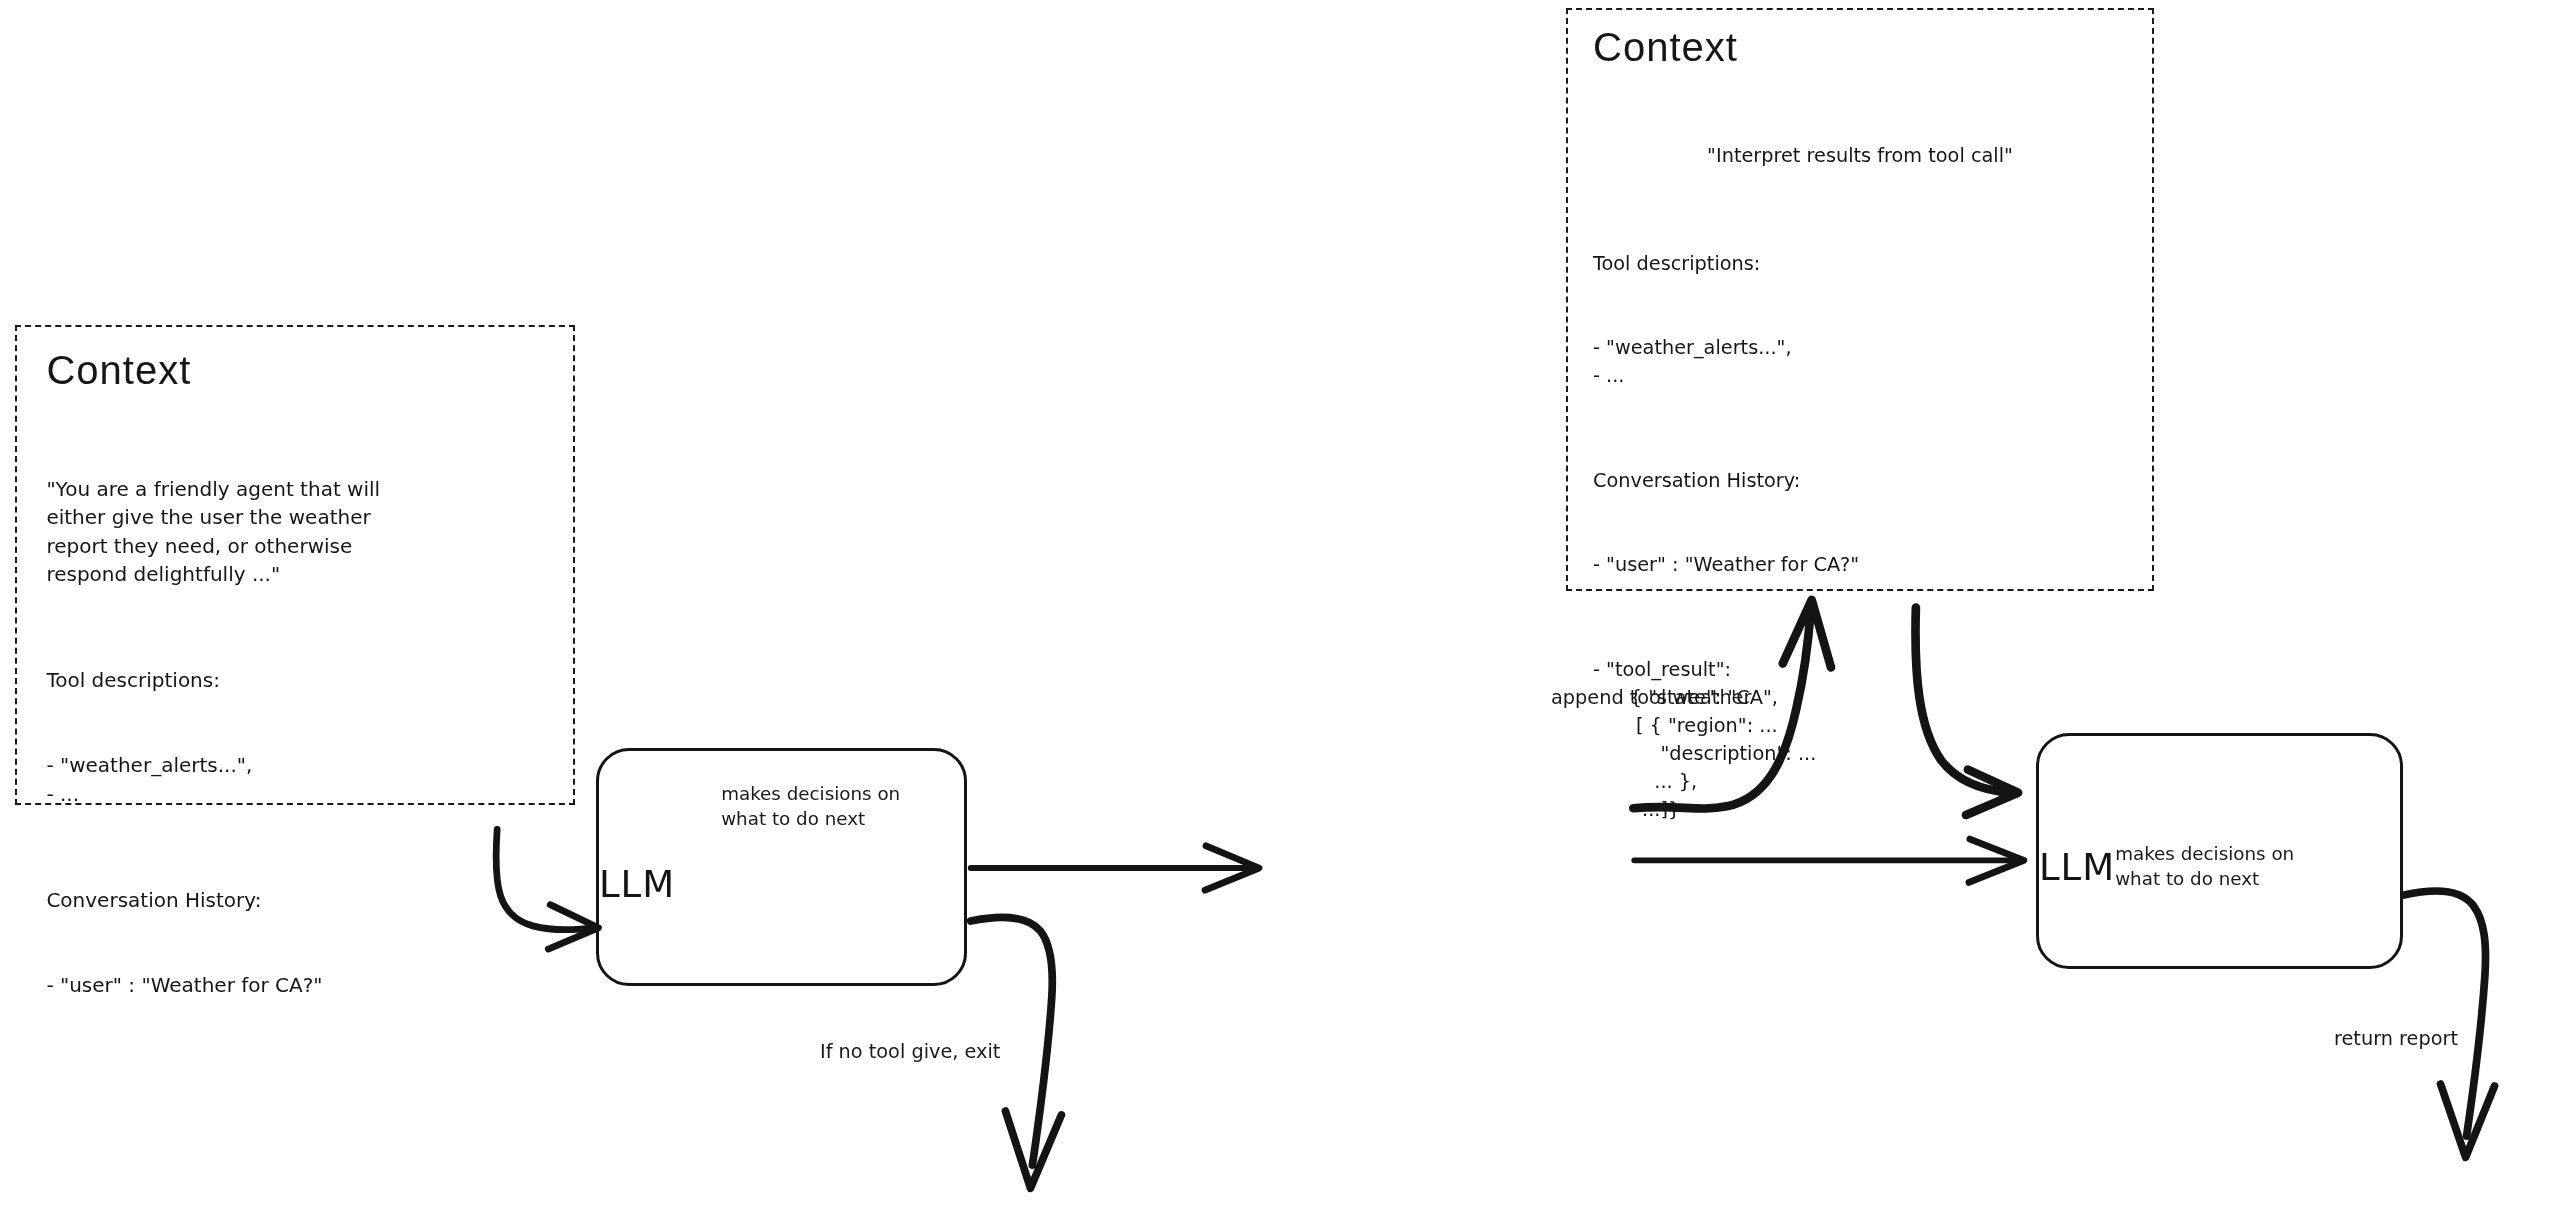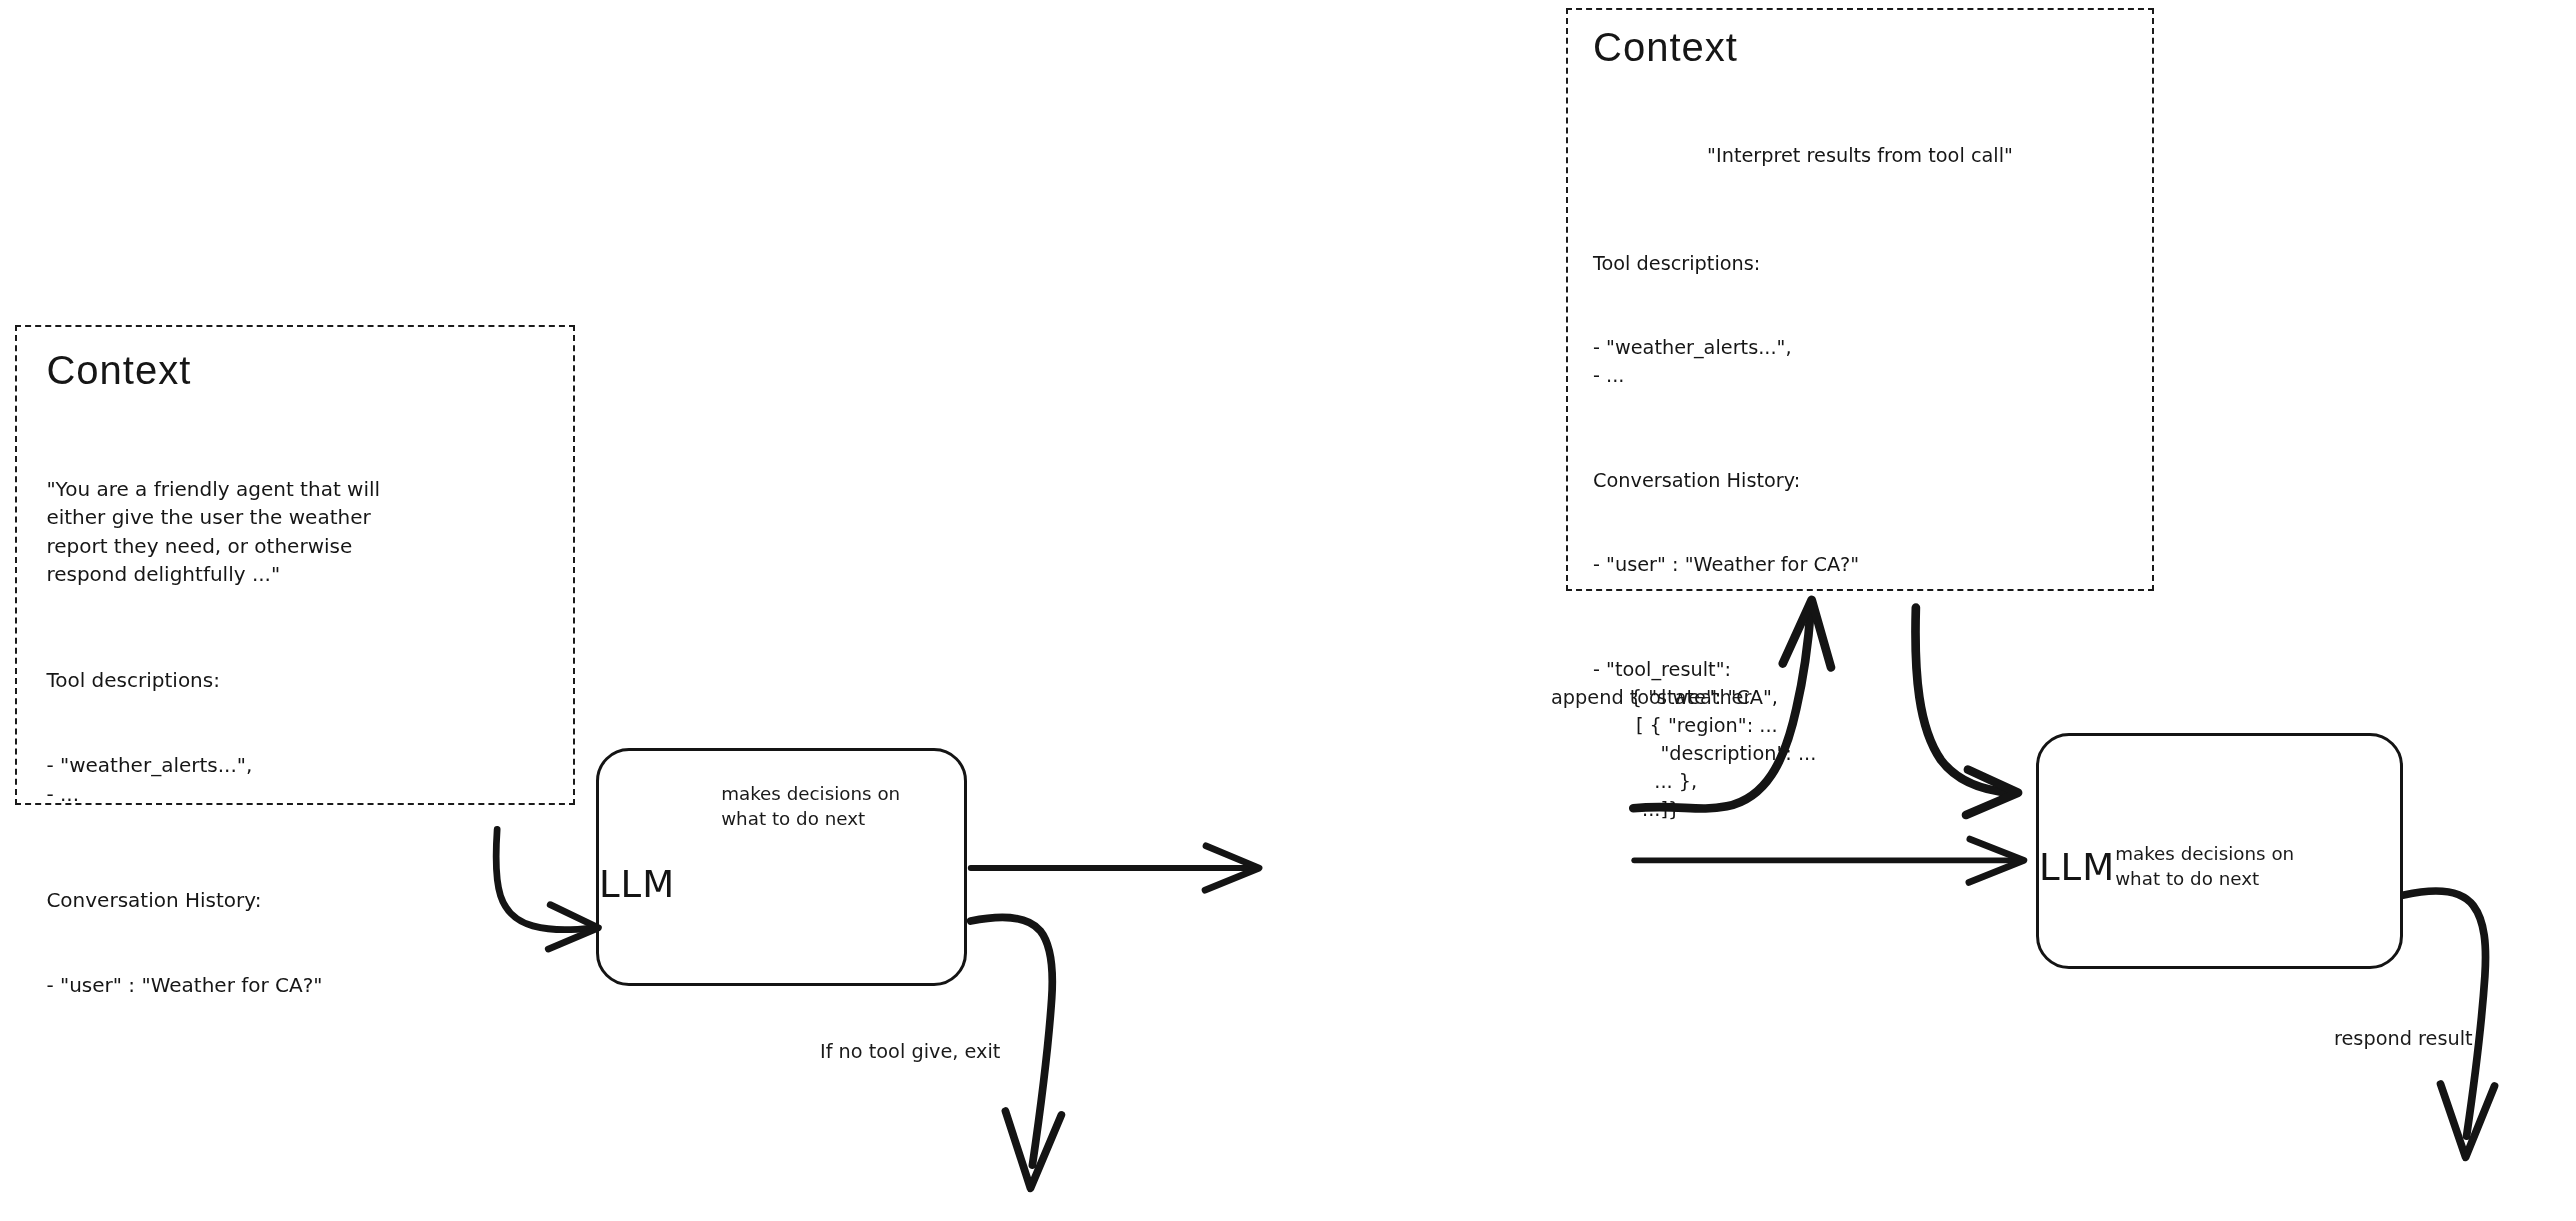--- a/index.html
+++ b/index.html
@@ -140,16 +140,16 @@
         <path d="M 2492 928 C 2528 920 2552 923 2564 939 C 2576 955 2578 980 2576 1012
                  C 2572 1072 2564 1130 2557 1178" stroke-width="8"></path>
         <path d="M 2530 1124 L 2556 1200 L 2586 1126" stroke-width="8"></path>
       </g>
 
     </g>
   </svg>
 
   <div class="edge-label" id="lbl-append">append tool weather</div>
   <div class="edge-label" id="lbl-exit">If no tool give, exit</div>
-  <div class="edge-label" id="lbl-return">respond result</div>
+  <div class="edge-label" id="lbl-return">return report</div>
 
 </div>
 
 
 </body></html>

